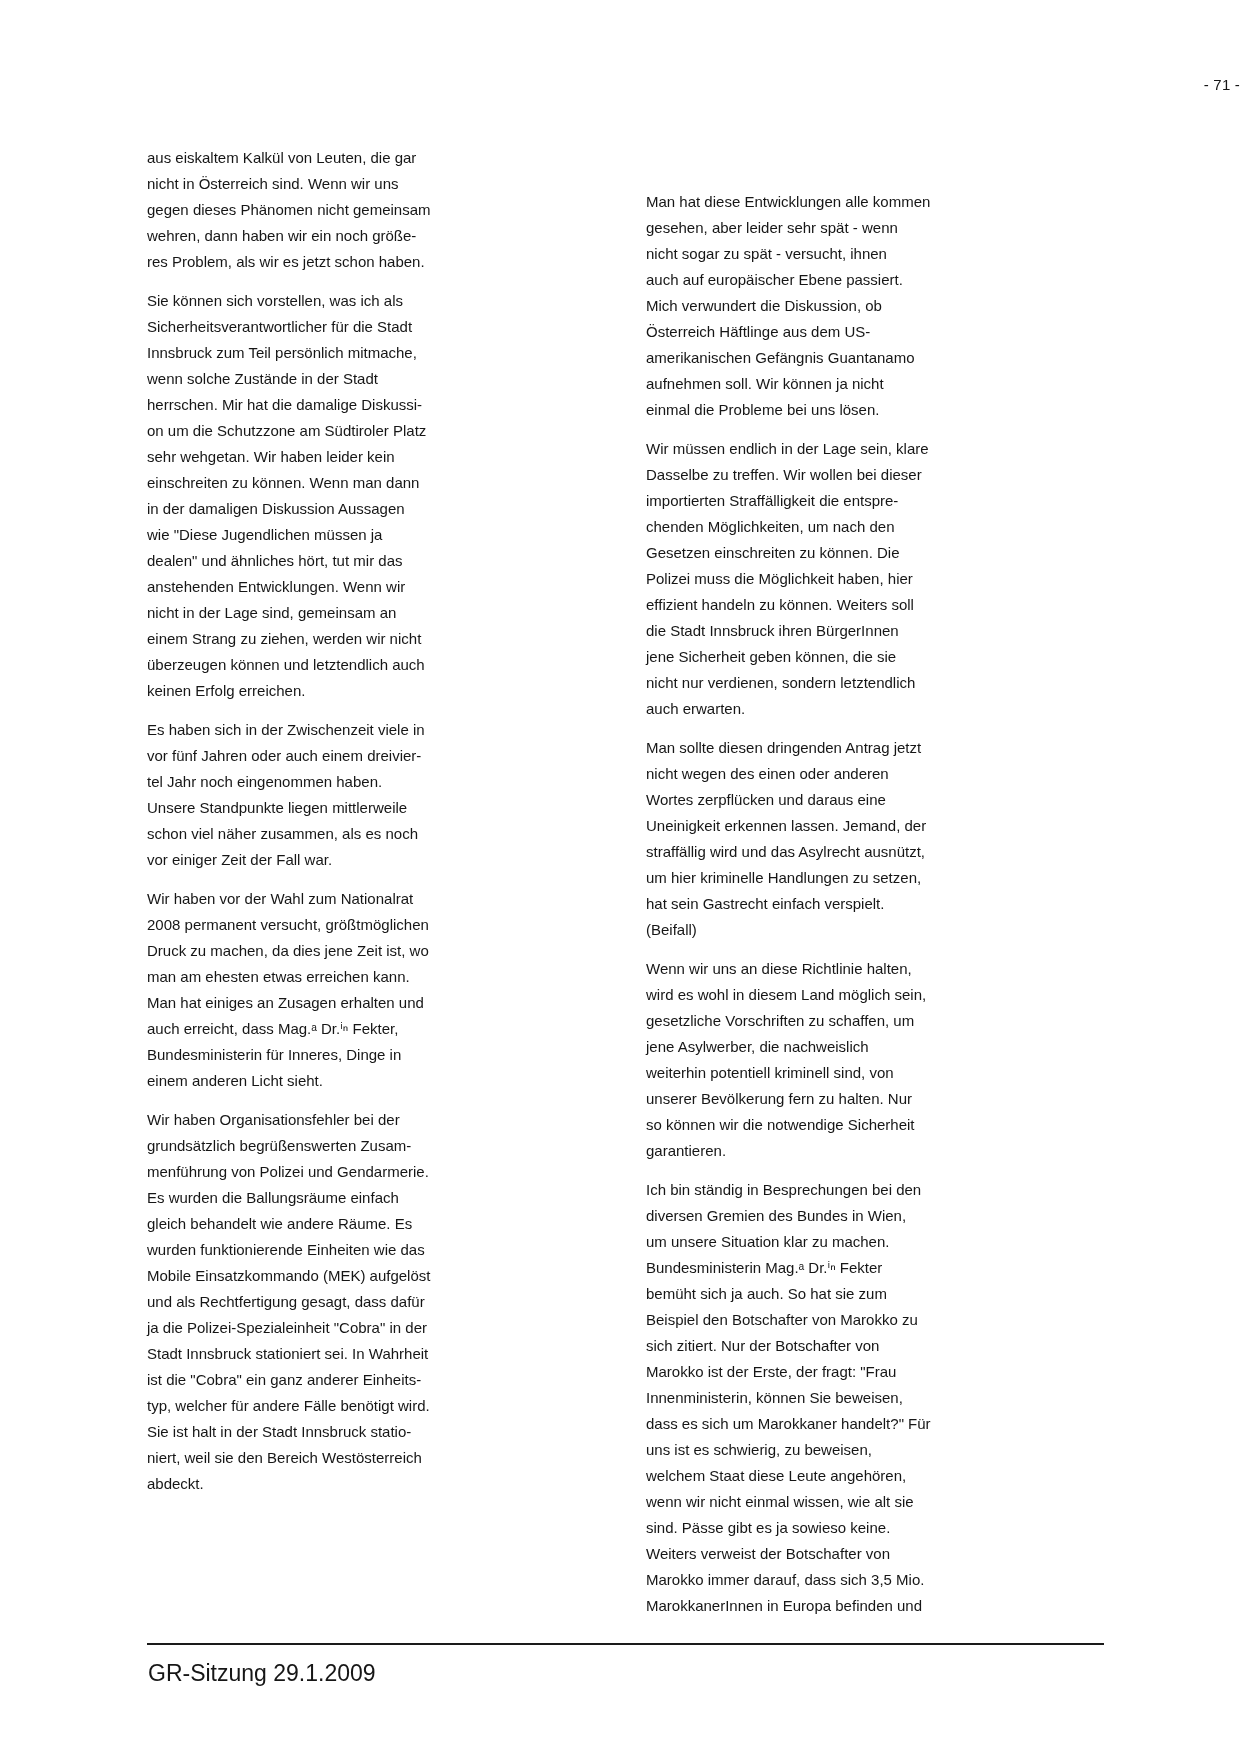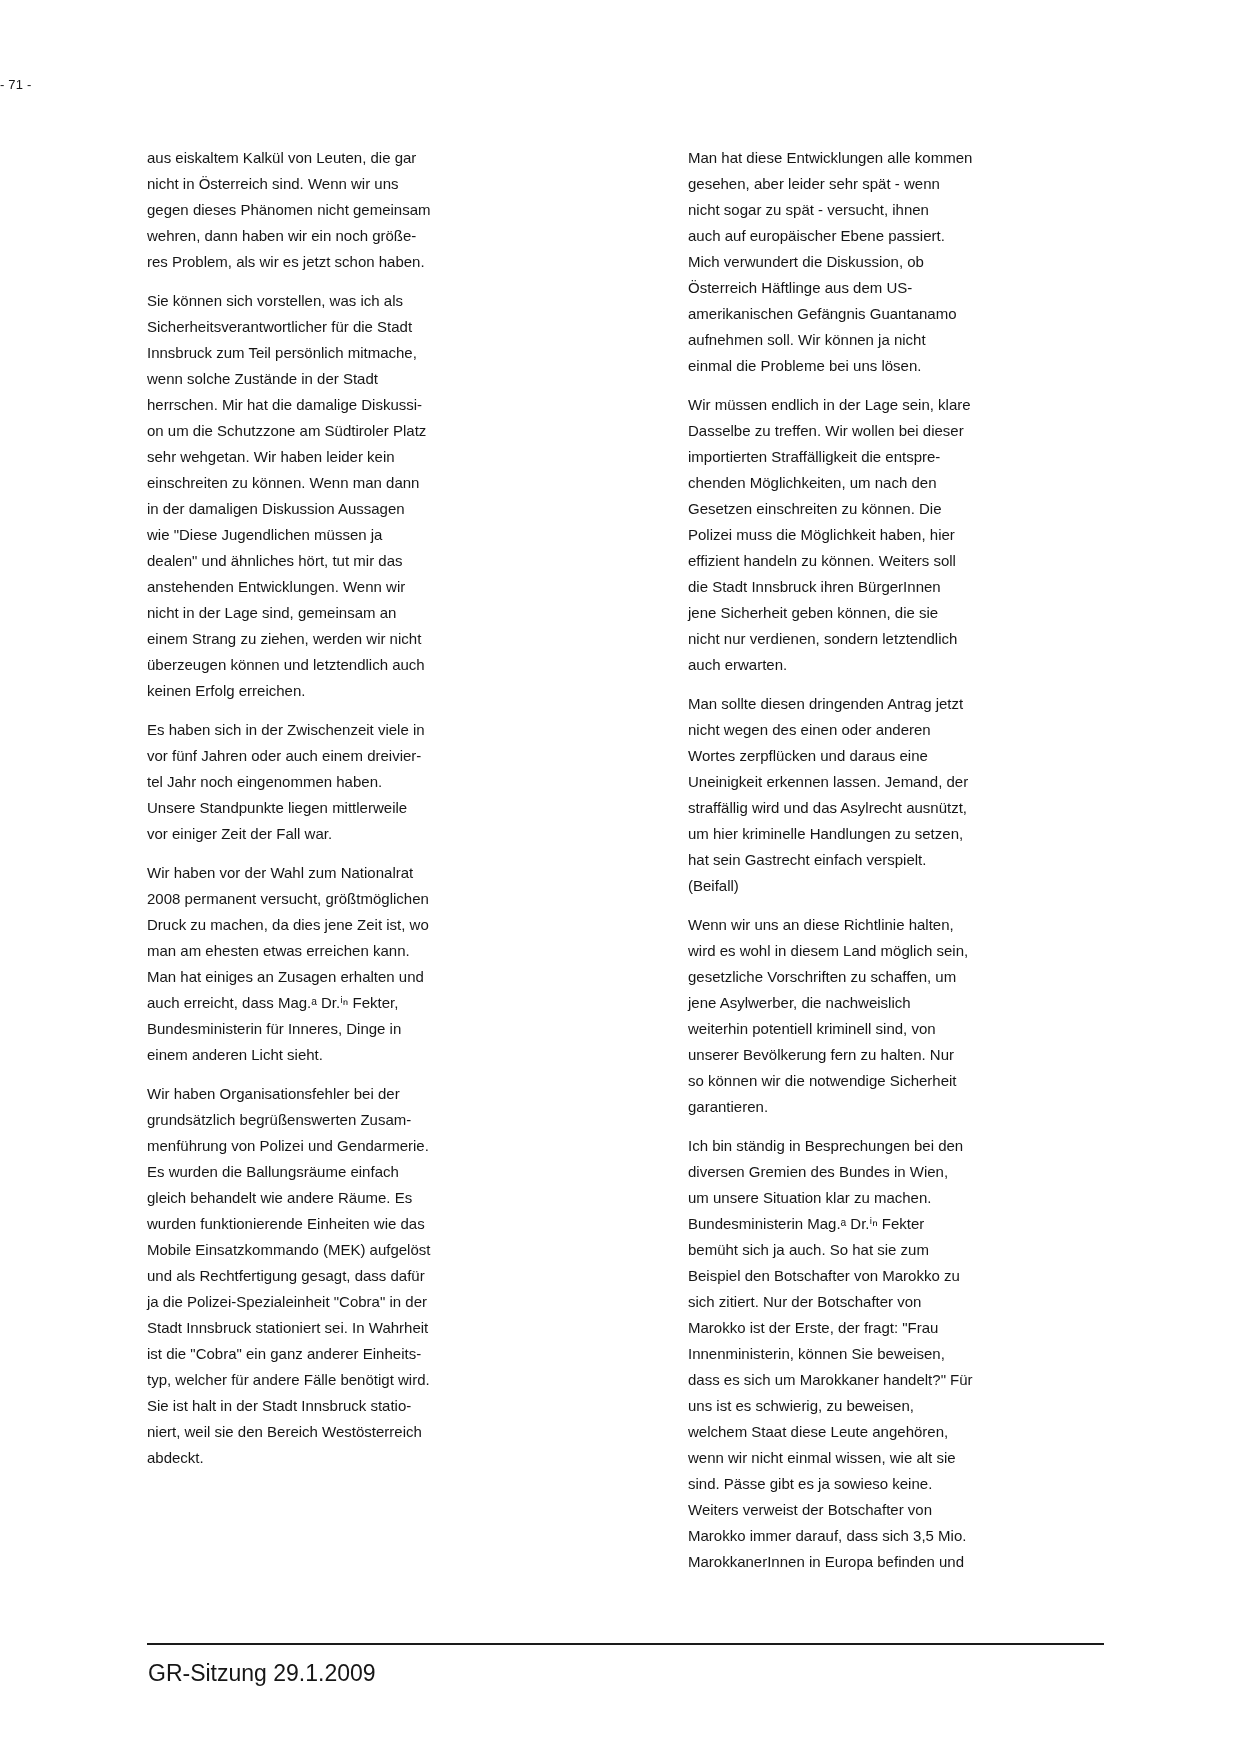--- a/index.html
+++ b/index.html
@@ -16,34 +16,34 @@
     background: #ffffff;
     font-family: "Liberation Sans", "DejaVu Sans", sans-serif;
     color: #161616;
     overflow: hidden;
   }
   .page-number {
     position: absolute;
     top: 72px;
     left: 0;
     width: 100%;
-    text-align: left;
-    font-size: 13px;
+    text-align: right;
+    font-size: 15px;
     line-height: 26px;
     letter-spacing: 0.2px;
   }
   .col {
     position: absolute;
     top: 145px;
     width: 470px;
     font-size: 15px;
     line-height: 26px;
   }
   .col-left  { left: 147px; }
-  .col-right { left: 688px; }
+  .col-right { left: 646px; margin-top: 44px; }
   .para {
     margin: 0 0 13px 0;
     padding: 0;
   }
   .line {
     display: block;
     white-space: nowrap;
   }
   .footer-rule {
     position: absolute;
@@ -91,20 +91,21 @@
         <span class="line">nicht in der Lage sind, gemeinsam an</span>
         <span class="line">einem Strang zu ziehen, werden wir nicht</span>
         <span class="line">überzeugen können und letztendlich auch</span>
         <span class="line">keinen Erfolg erreichen.</span>
       </p>
       <p class="para">
         <span class="line">Es haben sich in der Zwischenzeit viele in</span>
         <span class="line">vor fünf Jahren oder auch einem dreivier-</span>
         <span class="line">tel Jahr noch eingenommen haben.</span>
         <span class="line">Unsere Standpunkte liegen mittlerweile</span>
+        <span class="line">schon viel näher zusammen, als es noch</span>
         <span class="line">vor einiger Zeit der Fall war.</span>
       </p>
       <p class="para">
         <span class="line">Wir haben vor der Wahl zum Nationalrat</span>
         <span class="line">2008 permanent versucht, größtmöglichen</span>
         <span class="line">Druck zu machen, da dies jene Zeit ist, wo</span>
         <span class="line">man am ehesten etwas erreichen kann.</span>
         <span class="line">Man hat einiges an Zusagen erhalten und</span>
         <span class="line">auch erreicht, dass Mag.ᵃ Dr.ⁱⁿ Fekter,</span>
         <span class="line">Bundesministerin für Inneres, Dinge in</span>

